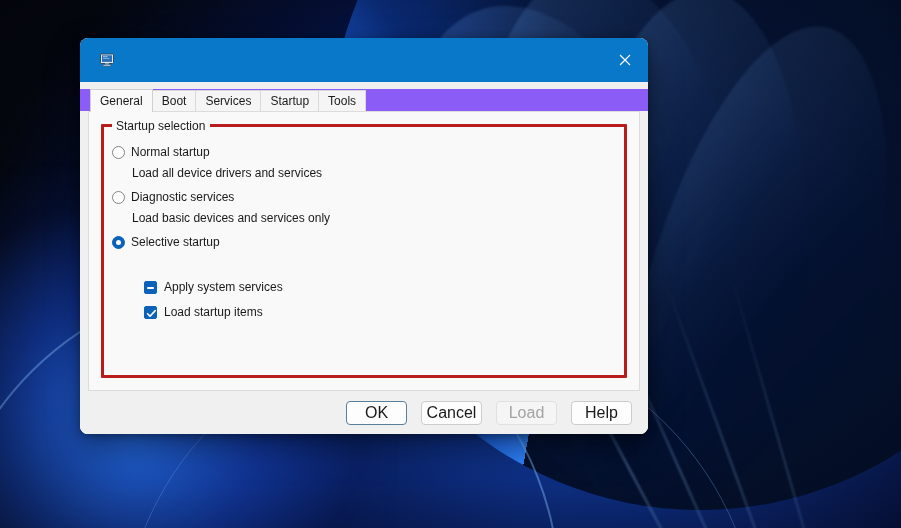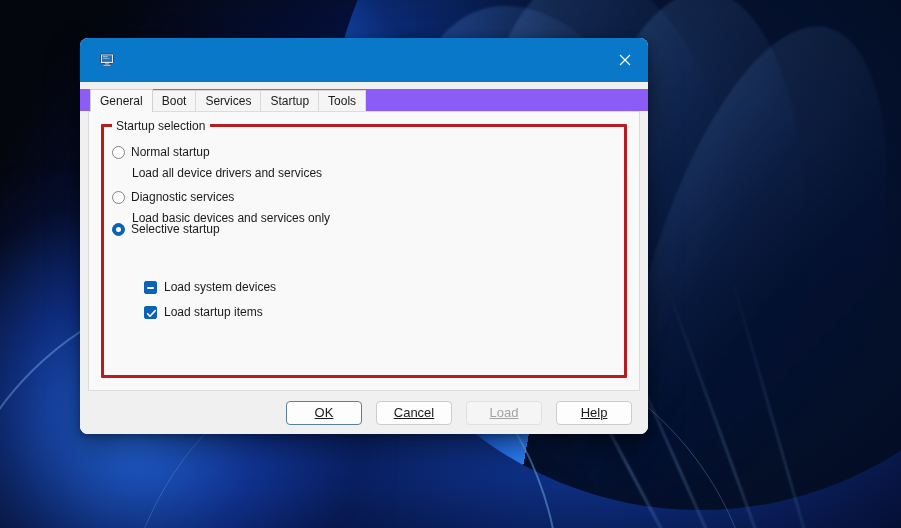--- a/index.html
+++ b/index.html
@@ -197,21 +197,21 @@
     background: #f9f9f9;
     padding: 0 5px 0 4px;
     font-size: 12px;
     color: #1a1a1a;
     white-space: nowrap;
   }
 
   .option-block { position: absolute; left: 8px; }
   #opt-normal { top: 17px; }
   #opt-diag   { top: 62px; }
-  #opt-sel    { top: 94px; }
+  #opt-sel    { top: 107px; }
 
   .radio-row { display: flex; align-items: center; height: 16px; }
   .radio {
     width: 13px; height: 13px;
     border-radius: 50%;
     border: 1px solid #858585;
     background: #fdfdfd;
     flex: 0 0 auto;
     margin-right: 6px;
     position: relative;
@@ -277,30 +277,29 @@
     flex: 0 0 auto;
     height: 43px;
     background: #f0f0f0;
     display: flex;
     align-items: center;
     justify-content: flex-end;
     padding-right: 16px;
     gap: 14px;
   }
   .btn {
-    width: 76px; height: 24px;
-    font-size: 13px;
+    width: 61px; height: 24px;
+    font-size: 16px;
     color: #1a1a1a;
     background: #fdfdfd;
     border: 1px solid #cccccc;
     border-radius: 4px;
     display: flex; align-items: center; justify-content: center;
     cursor: default;
     white-space: nowrap;
-    text-decoration: underline;
   }
   .btn.default {
     border: 1px solid #5a7f99;
     box-shadow: inset 0 0 0 1px #fdfdfd;
   }
   .btn.disabled { color: #a3a3a3; background: #f5f5f5; border-color: #e0e0e0; }
 </style>
 </head>
 <body>
 
@@ -375,21 +374,21 @@
             <div class="radio-row">
               <div class="radio checked"></div>
               <div class="radio-label">Selective startup</div>
             </div>
           </div>
 
           <div id="check-list">
 
             <div class="check-row">
               <div class="checkbox indeterminate"></div>
-              <div class="check-label">Load system devices</div>
+              <div class="check-label">Apply system services</div>
             </div>
 
             <div class="check-row">
               <div class="checkbox">
                 <svg width="13" height="13" viewBox="0 0 13 13">
                   <path d="M2.6 6.8 L5 9.2 L10.2 3.6" stroke="#ffffff" stroke-width="1.6" fill="none" stroke-linecap="round" stroke-linejoin="round"></path>
                 </svg>
               </div>
               <div class="check-label">Load startup items</div>
             </div>

